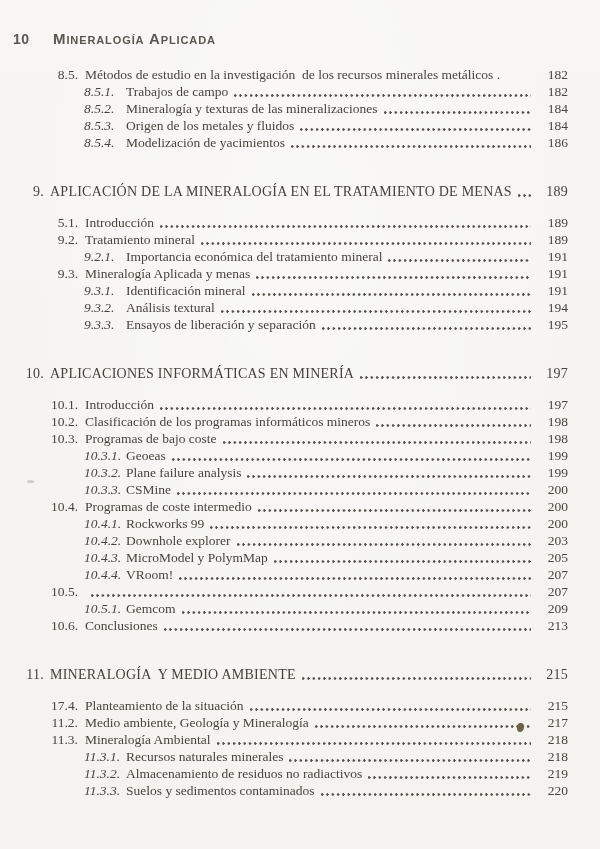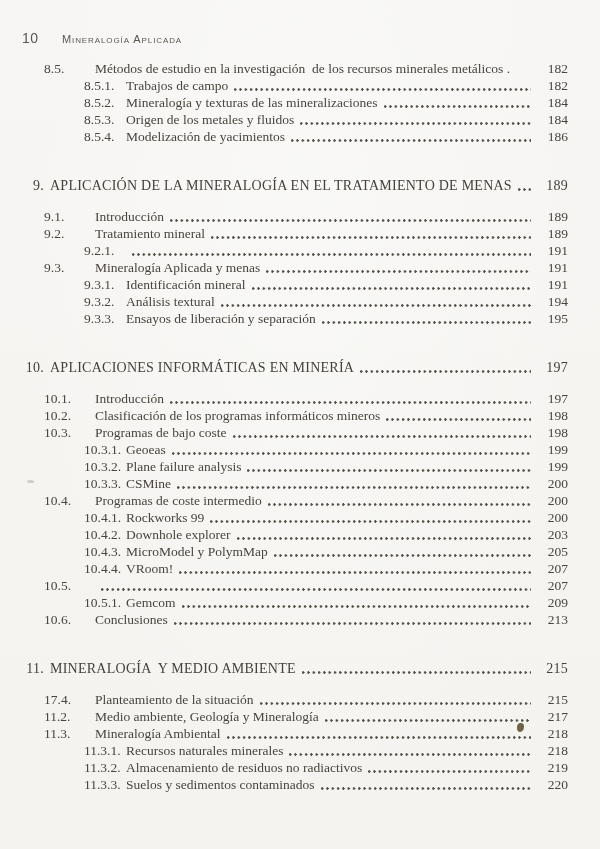--- a/index.html
+++ b/index.html
@@ -18,34 +18,35 @@
     color: #49443d;
     font-family: "Liberation Serif", serif;
     font-size: 13.5px;
     overflow: hidden;
   }
 
   
   .running-header {
     display: flex;
     align-items: baseline;
-    padding-left: 22px;
+    padding-left: 13px;
     line-height: 17px;
     font-family: "Liberation Sans", sans-serif;
     color: #5b574f;
-    margin-bottom: 12px;
+    margin-bottom: 18px;
+    font-weight: bold;
   }
   .running-header .folio {
     width: 40px;
     font-size: 14px;
     letter-spacing: 0.5px;
   }
   .running-header .booktitle {
     font-variant: small-caps;
-    font-size: 11px;
+    font-size: 15px;
     letter-spacing: 0.9px;
   }
 
   
   .row {
     display: flex;
     align-items: flex-end;
     line-height: 17px;
     white-space: pre;
   }
@@ -67,23 +68,23 @@
   .l1 { padding-left: 18px; }
   .l1 .num { width: 26px; text-align: right; margin-right: 6px; }
   .row.heading {
     margin-top: 32px;
     margin-bottom: 14px;
     font-size: 14px;
     letter-spacing: 0.25px;
     color: #46423b;
   }
   .l2 { padding-left: 44px; }
-  .l2 .num { width: 34px; text-align: left; margin-right: 17px; }
+  .l2 .num { width: 34px; text-align: right; margin-right: 7px; }
   .l3 { padding-left: 84px; }
-  .l3 .num { width: 37px; text-align: left; margin-right: 5px; }
+  .l3 .num { width: 37px; text-align: left; margin-right: 5px; font-style: italic; }
 
   
   .speck { position: absolute; }
 </style>
 </head>
 <body>
 
 <div class="book-page">
 
   <header class="running-header">
@@ -94,23 +95,23 @@
   <main id="toc">
       <section>
         <div class="row l2 no-leader"><span class="num">8.5.</span><span class="title">Métodos de estudio en la investigación  de los recursos minerales metálicos .</span><span class="leader"></span><span class="pg">182</span></div>
         <div class="row l3"><span class="num">8.5.1.</span><span class="title">Trabajos de campo</span><span class="leader"></span><span class="pg">182</span></div>
         <div class="row l3"><span class="num">8.5.2.</span><span class="title">Mineralogía y texturas de las mineralizaciones</span><span class="leader"></span><span class="pg">184</span></div>
         <div class="row l3"><span class="num">8.5.3.</span><span class="title">Origen de los metales y fluidos</span><span class="leader"></span><span class="pg">184</span></div>
         <div class="row l3"><span class="num">8.5.4.</span><span class="title">Modelización de yacimientos</span><span class="leader"></span><span class="pg">186</span></div>
       </section>
       <section>
         <div class="row l1 heading"><span class="num">9.</span><span class="title">APLICACIÓN DE LA MINERALOGÍA EN EL TRATAMIENTO DE MENAS</span><span class="leader"></span><span class="pg">189</span></div>
-        <div class="row l2"><span class="num">9.1.</span><span class="title">Introducción</span><span class="leader"></span><span class="pg">189</span></div>
+        <div class="row l2"><span class="num">5.1.</span><span class="title">Introducción</span><span class="leader"></span><span class="pg">189</span></div>
         <div class="row l2"><span class="num">9.2.</span><span class="title">Tratamiento mineral</span><span class="leader"></span><span class="pg">189</span></div>
-        <div class="row l3"><span class="num">9.2.1.</span><span class="leader"></span><span class="pg">191</span></div>
+        <div class="row l3"><span class="num">9.2.1.</span><span class="title">Importancia económica del tratamiento mineral</span><span class="leader"></span><span class="pg">191</span></div>
         <div class="row l2"><span class="num">9.3.</span><span class="title">Mineralogía Aplicada y menas</span><span class="leader"></span><span class="pg">191</span></div>
         <div class="row l3"><span class="num">9.3.1.</span><span class="title">Identificación mineral</span><span class="leader"></span><span class="pg">191</span></div>
         <div class="row l3"><span class="num">9.3.2.</span><span class="title">Análisis textural</span><span class="leader"></span><span class="pg">194</span></div>
         <div class="row l3"><span class="num">9.3.3.</span><span class="title">Ensayos de liberación y separación</span><span class="leader"></span><span class="pg">195</span></div>
       </section>
       <section>
         <div class="row l1 heading"><span class="num">10.</span><span class="title">APLICACIONES INFORMÁTICAS EN MINERÍA</span><span class="leader"></span><span class="pg">197</span></div>
         <div class="row l2"><span class="num">10.1.</span><span class="title">Introducción</span><span class="leader"></span><span class="pg">197</span></div>
         <div class="row l2"><span class="num">10.2.</span><span class="title">Clasificación de los programas informáticos mineros</span><span class="leader"></span><span class="pg">198</span></div>
         <div class="row l2"><span class="num">10.3.</span><span class="title">Programas de bajo coste</span><span class="leader"></span><span class="pg">198</span></div>

